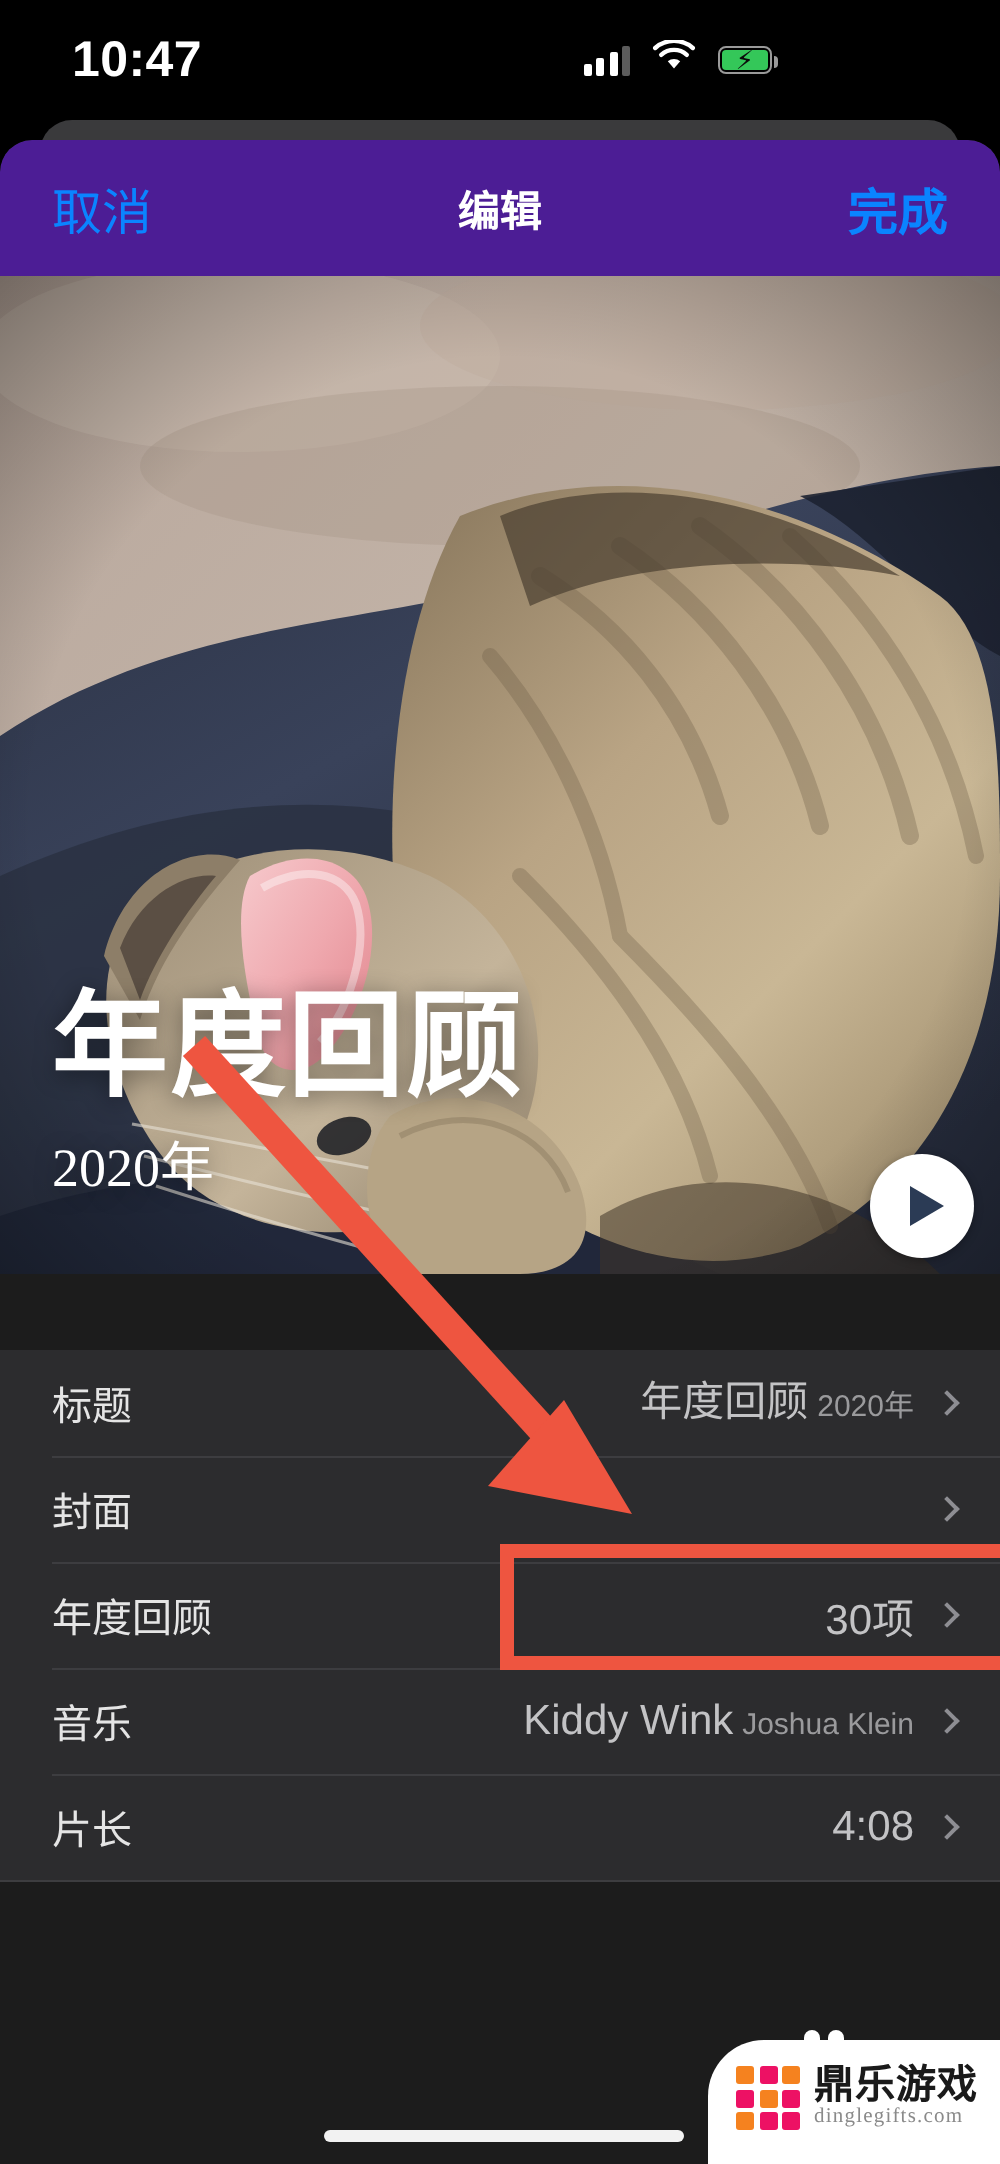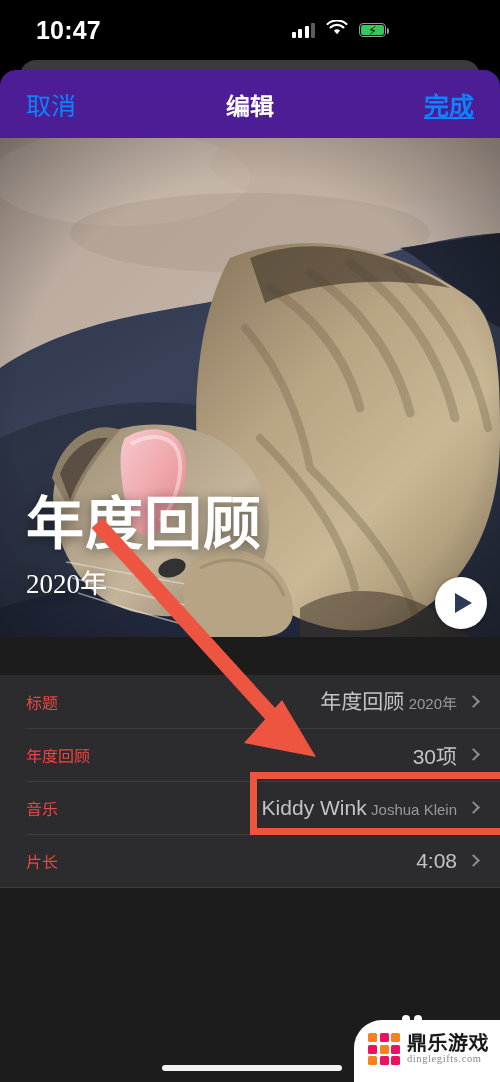--- a/index.html
+++ b/index.html
@@ -77,25 +77,25 @@
     padding:0 26px;
     border-radius:16px 16px 0 0;
   }
   #nav-bar .nav-btn {
     font-size:25px; color:#0a84ff;
     background:none; border:none; cursor:pointer;
     font-family:inherit; white-space:nowrap;
   }
   #nav-title {
     position:absolute; left:0; right:0;
-    text-align:center; font-size:24px;
+    text-align:center; font-size:21px;
     color:#fff; font-weight:600;
     pointer-events:none;
   }
-  #nav-done { margin-left:auto; font-weight:600;text-decoration:underline; }
+  #nav-done { margin-left:auto; font-weight:600; }
 
   
   #hero {
     position:relative;
     width:500px; height:499px;
     overflow:hidden;
     background:#20293a;
   }
   #hero svg { display:block; width:500px; height:499px; }
 
@@ -135,21 +135,21 @@
     position:relative;
     display:flex; align-items:center;
     height:53px; padding:0 22px 0 26px;
     cursor:pointer;
   }
   .row + .row::before {
     content:""; position:absolute; top:0; left:26px; right:0;
     height:1px; background:#3d3d40;
   }
   .row-label {
-    font-size:16px; color:#ef4444; white-space:nowrap;
+    font-size:20px; color:#e5e5e5; white-space:nowrap;
   }
   .row-right {
     margin-left:auto; display:flex; align-items:center; gap:12px;
   }
   .row-value-stack { line-height:1.12; }
   .row-value {
     font-size:21px; color:#c3c3c5; white-space:nowrap;
   }
   .row-sub {
     font-size:15px; color:#9a9a9c; white-space:nowrap; margin-top:1px;
@@ -355,20 +355,27 @@
         <span class="row-label">标题</span>
         <span class="row-right">
           <span class="row-value-stack">
             <span class="row-value">年度回顾</span>
             <span class="row-sub">2020年</span>
           </span>
           <span class="chev"></span>
         </span>
       </div>
 
+      <div class="row">
+        <span class="row-label">封面</span>
+        <span class="row-right">
+
+          <span class="chev"></span>
+        </span>
+      </div>
 
       <div class="row">
         <span class="row-label">年度回顾</span>
         <span class="row-right">
           <span class="row-value">30项</span>
           <span class="chev"></span>
         </span>
       </div>
 
       <div class="row">

